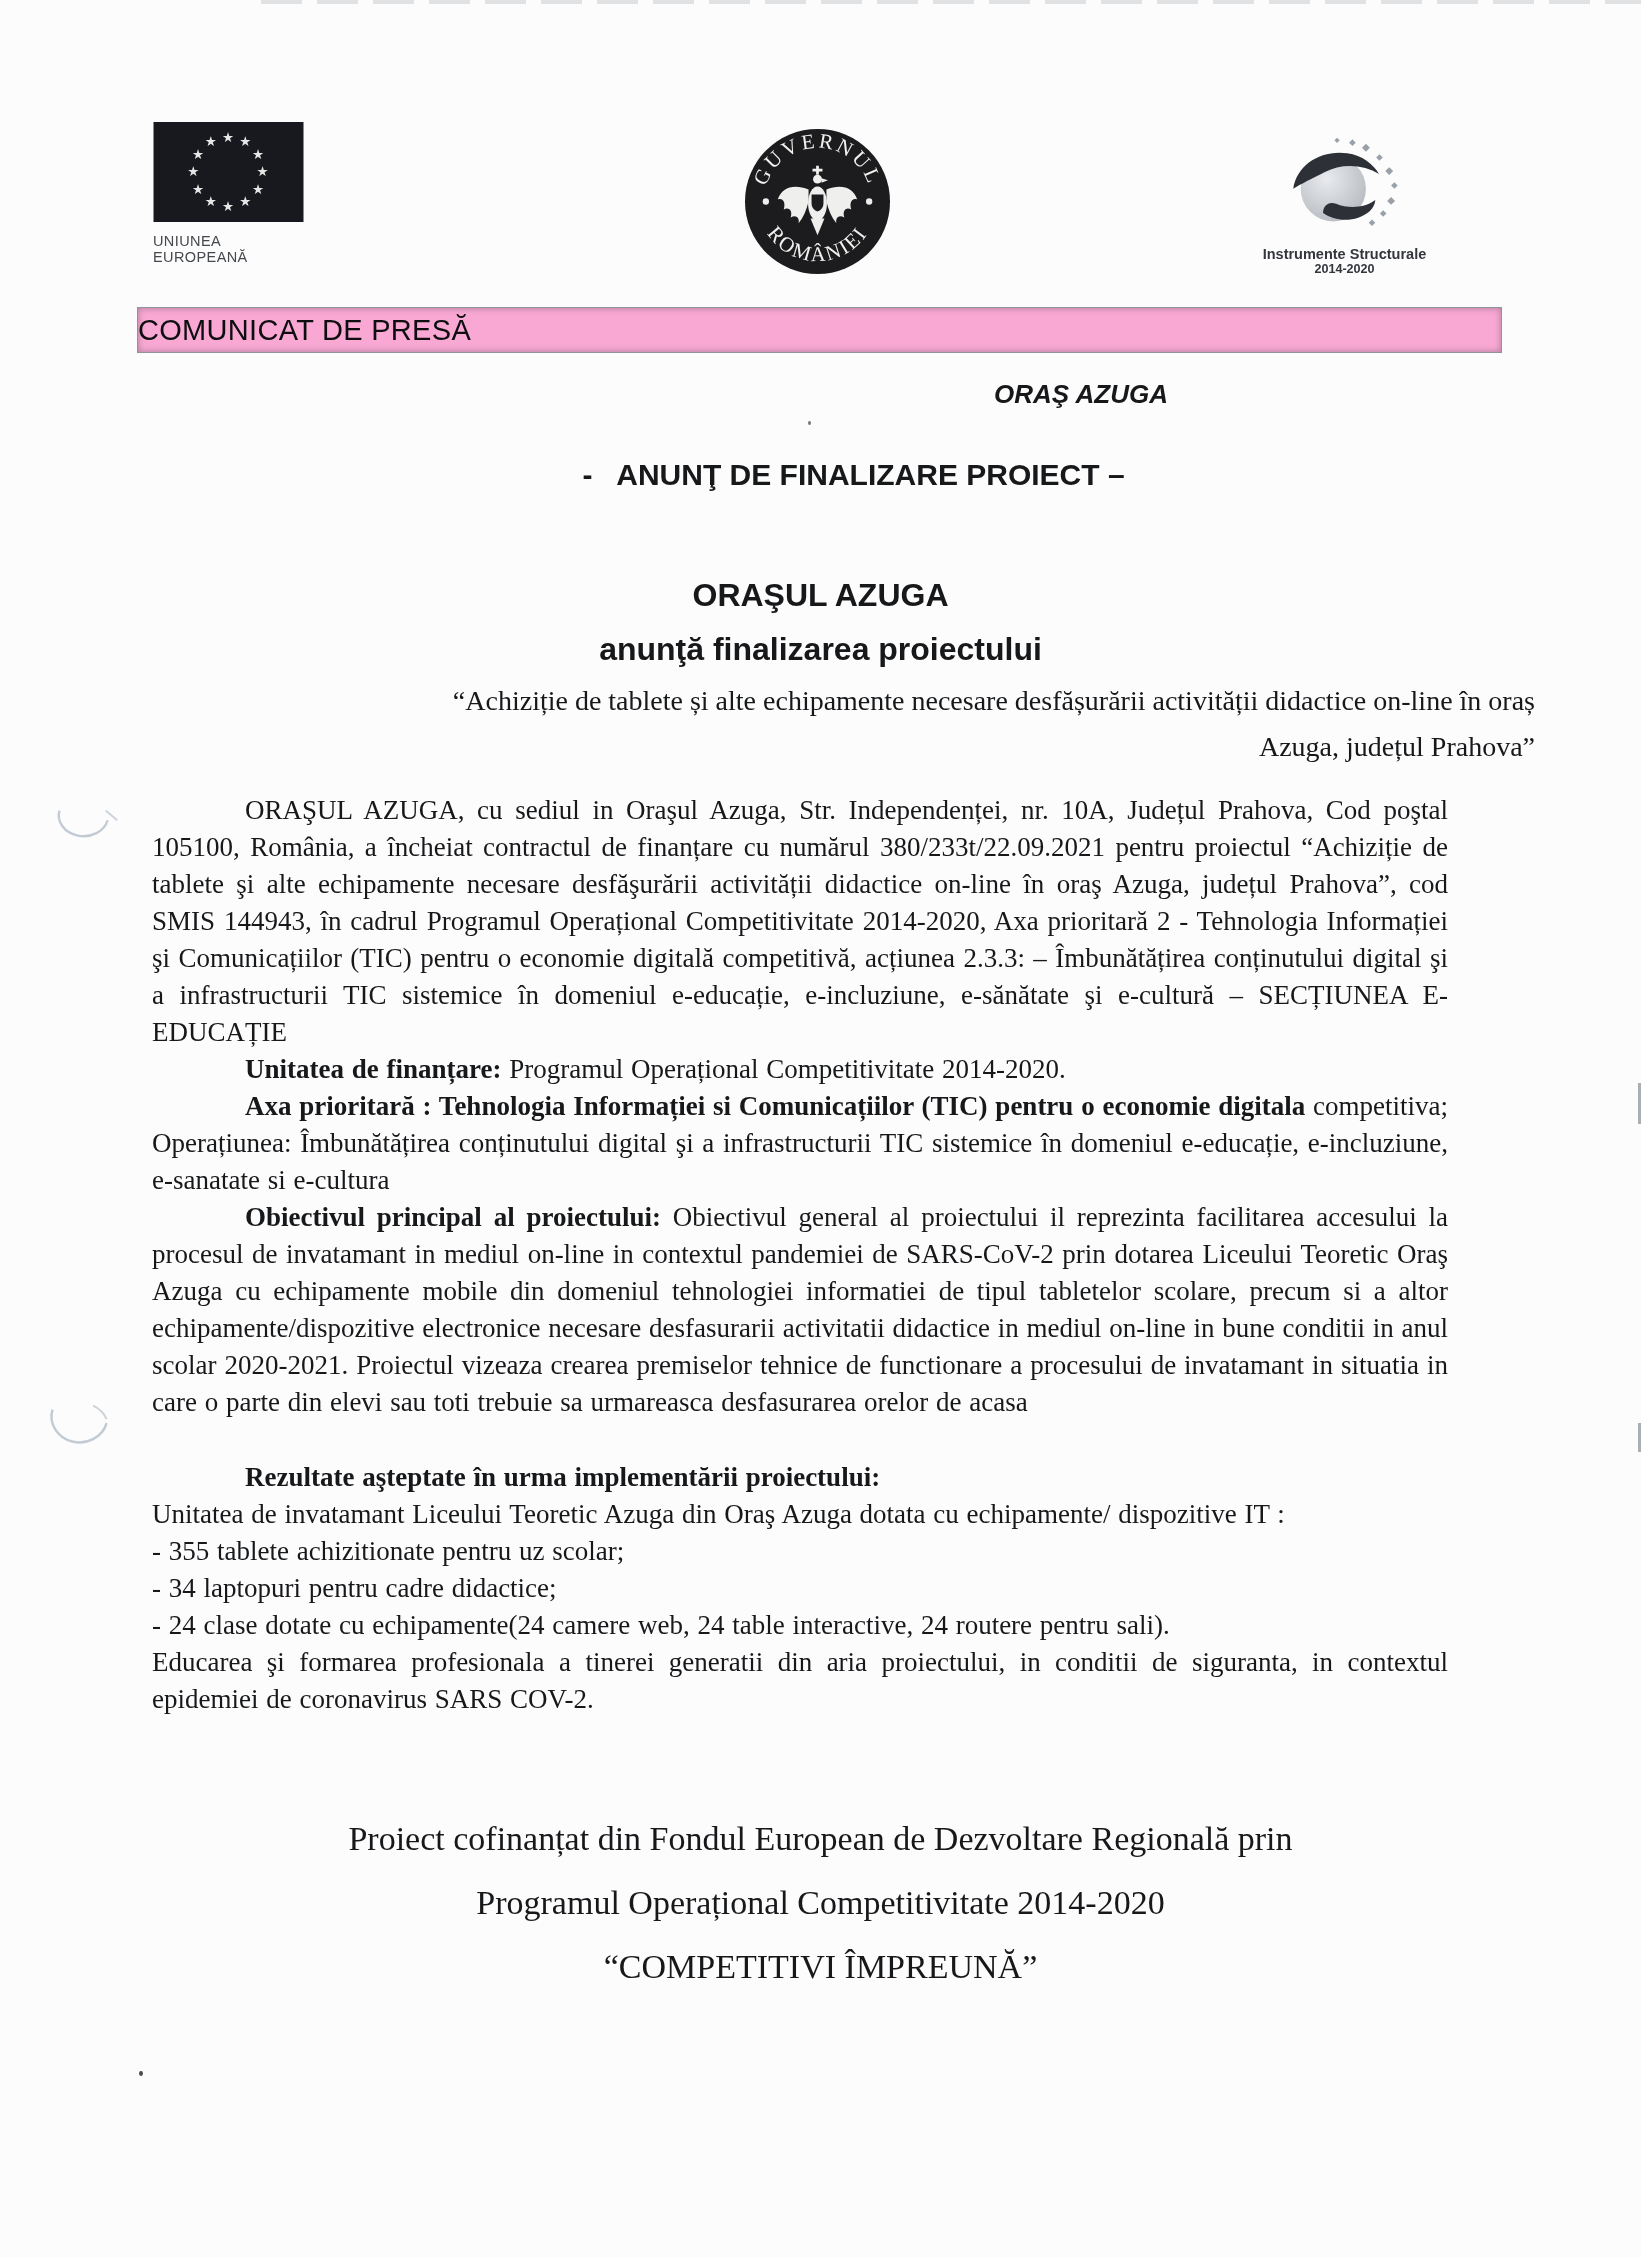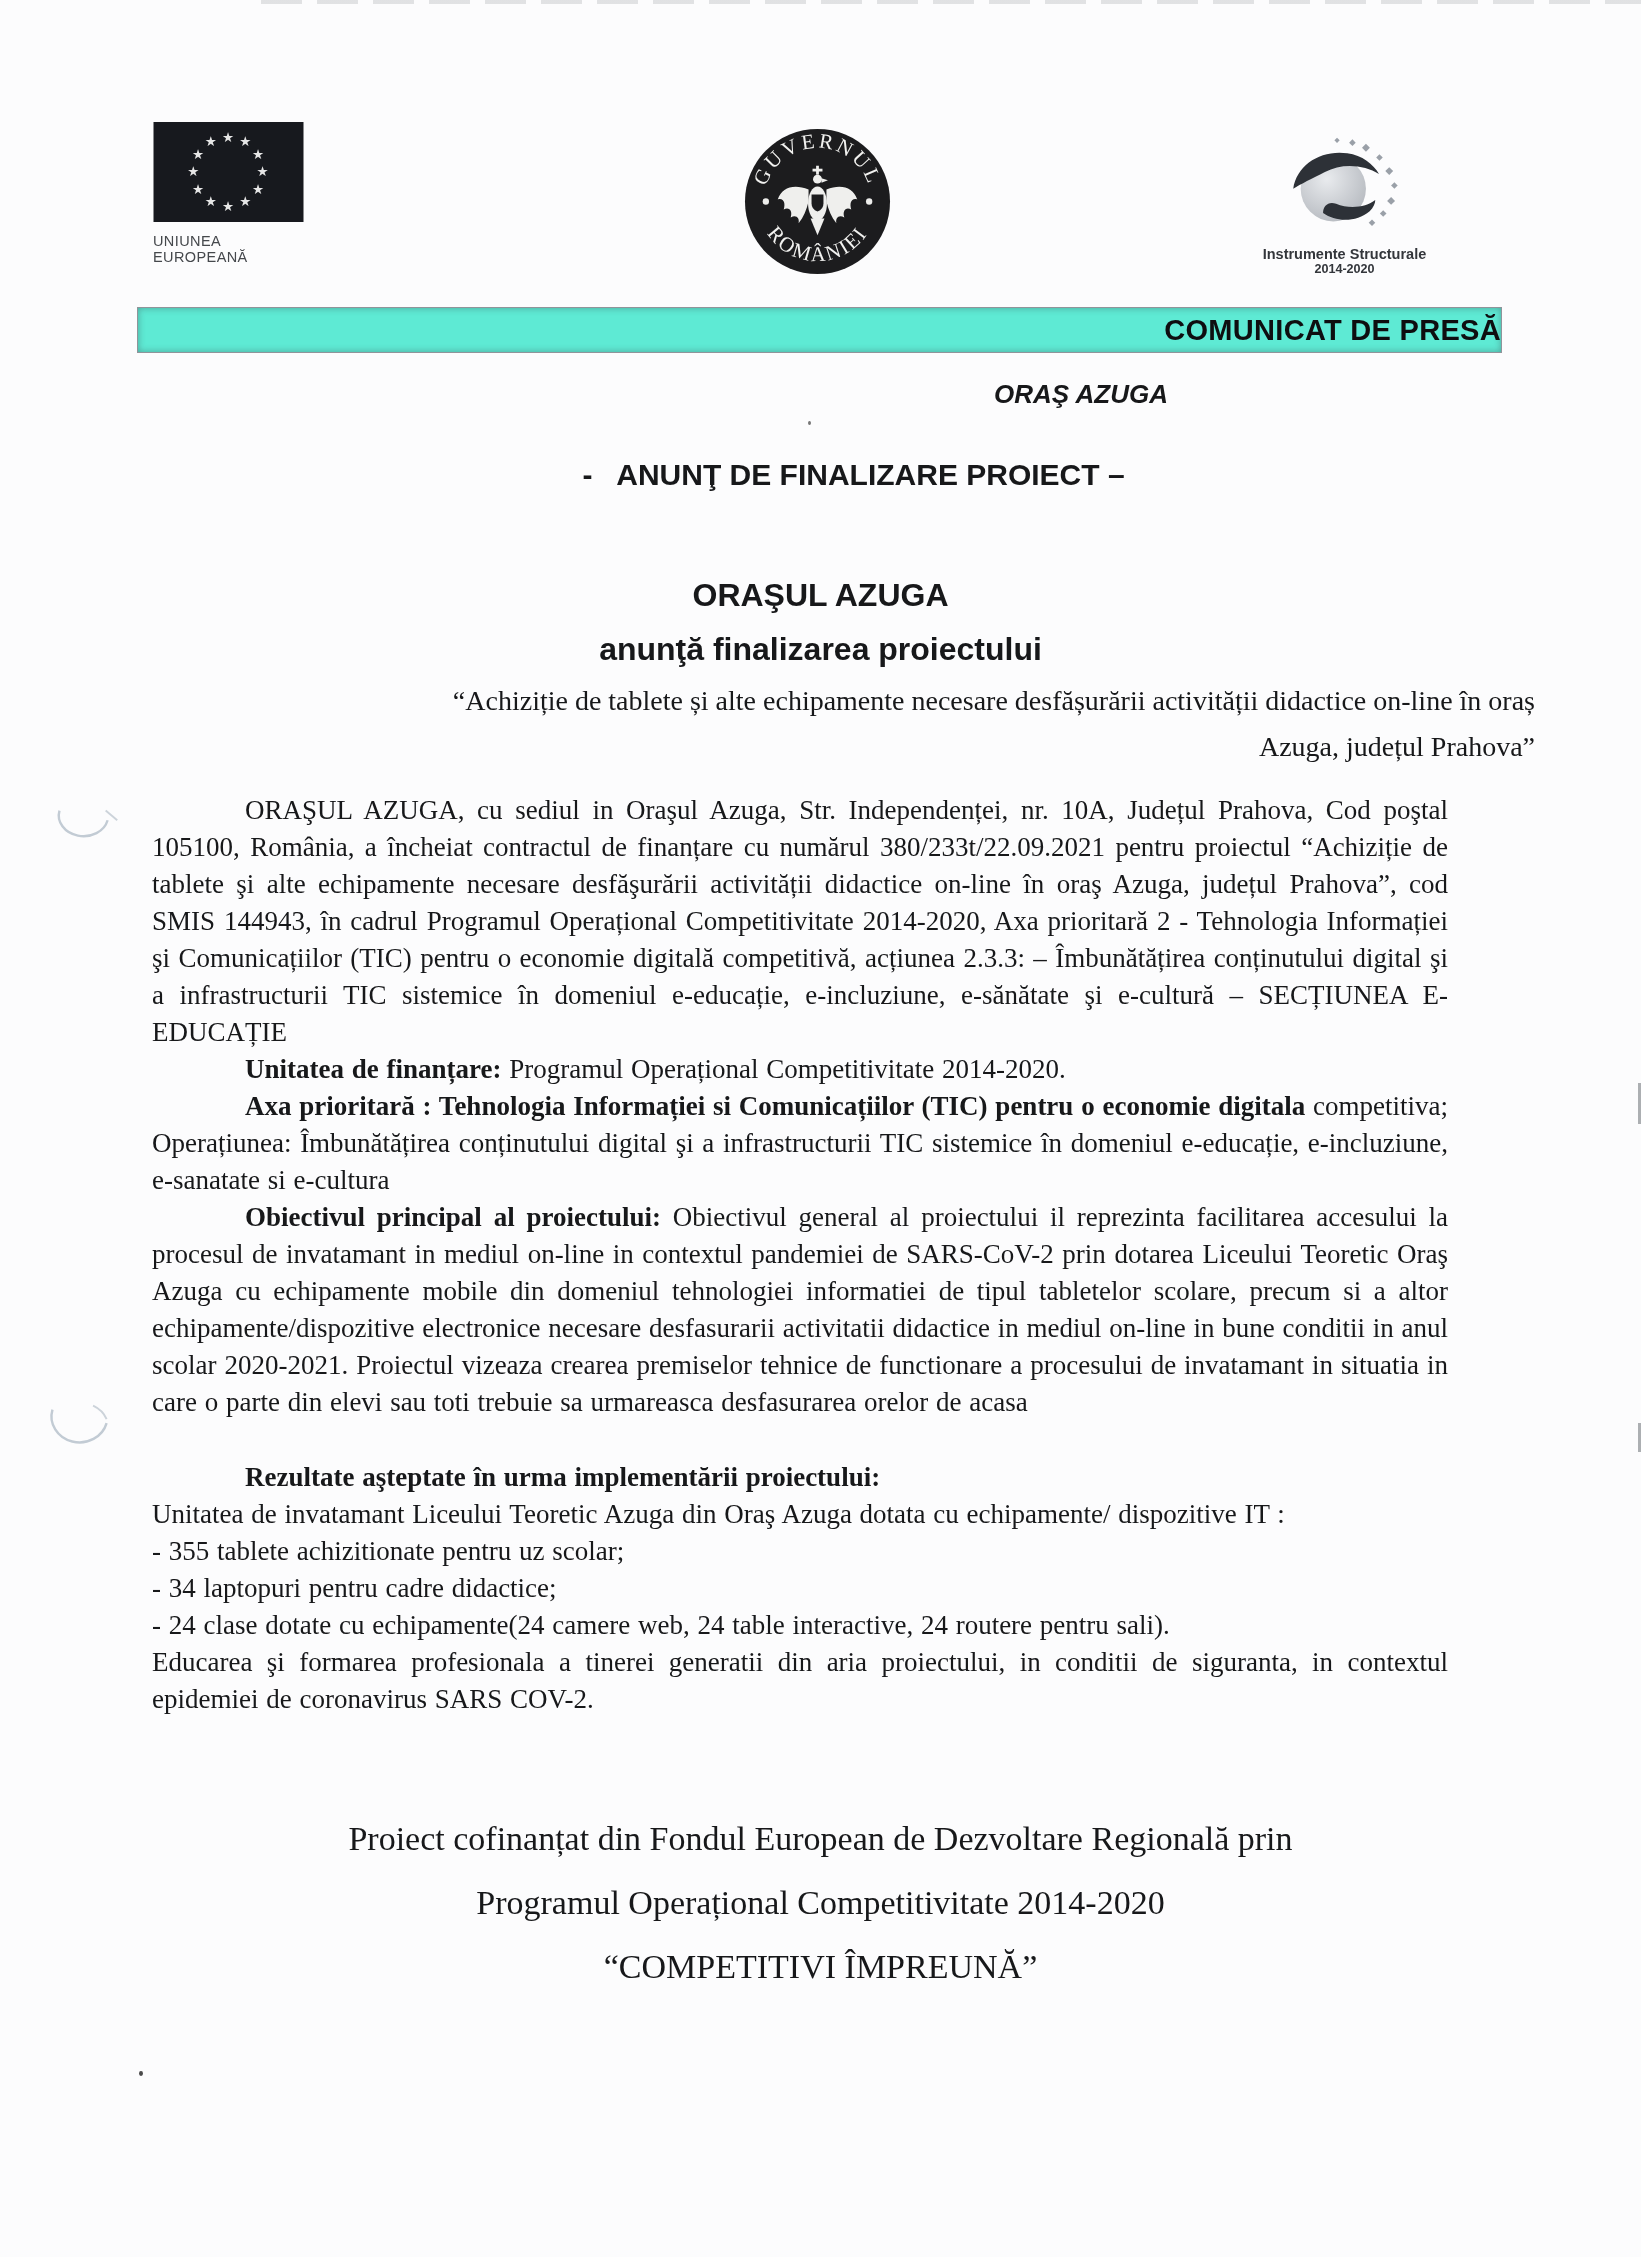--- a/index.html
+++ b/index.html
@@ -23,24 +23,24 @@
     font-size:14.5px; letter-spacing:0.4px; color:#45484c;
   }
   .gov-seal { position:absolute; left:742px; top:126px; width:151px; height:151px; }
   .is-logo { position:absolute; left:1253px; top:131px; width:183px; text-align:center; }
   .is-label1 { font-family:"Liberation Sans", sans-serif; font-weight:bold; font-size:14.5px; color:#33363b; margin-top:1px; }
   .is-label2 { font-family:"Liberation Sans", sans-serif; font-weight:bold; font-size:12.6px; color:#33363b; }
 
   
   .banner {
     position:absolute; left:137px; top:307px; width:1363px; height:44px;
-    background:#5eead4; border:1px solid #90949a;
+    background:#f9a8d4; border:1px solid #90949a;
     box-shadow: inset 0 0 7.7px rgba(55,58,64,.4);
-    display:flex; align-items:center; justify-content:flex-end;
-    font-family:"Liberation Sans", sans-serif; font-weight:700;
+    display:flex; align-items:center; justify-content:flex-start;
+    font-family:"Liberation Sans", sans-serif; font-weight:400;
     font-size:29px; letter-spacing:0.3px; color:#0e0e10;
   }
 
   .byline {
     position:absolute; left:936px; top:379px; width:290px; text-align:center;
     font-family:"Liberation Sans", sans-serif; font-weight:700; font-style:italic;
     font-size:26px; color:#17181a;
   }
 
   .announce {

